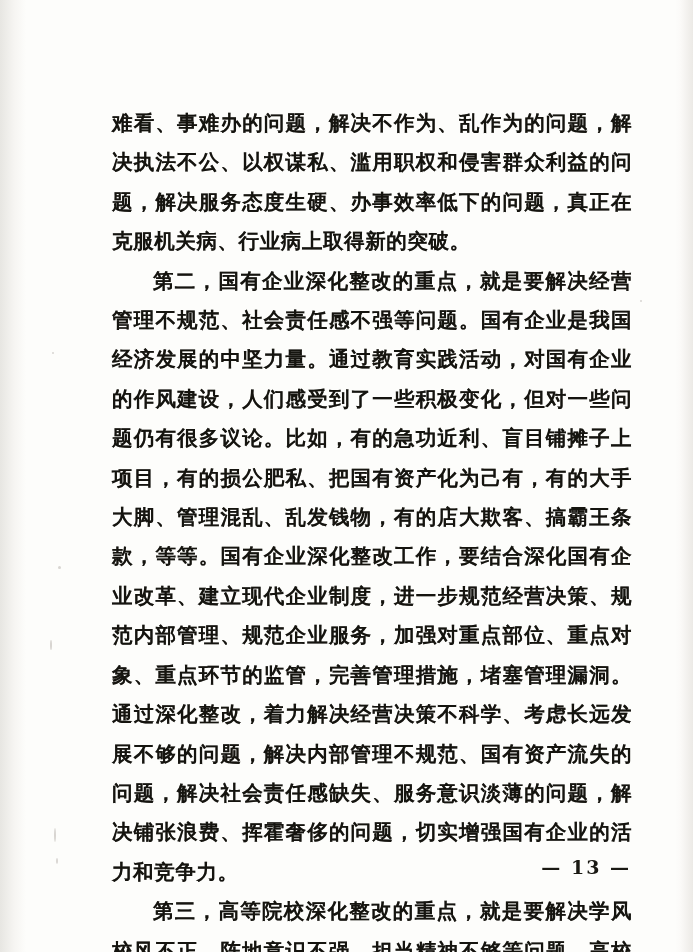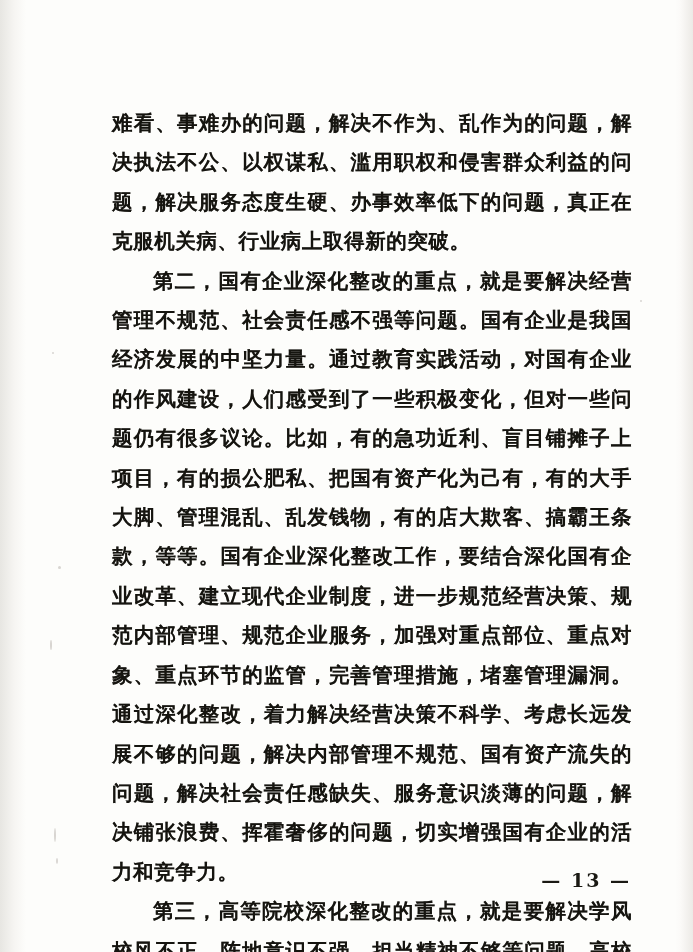--- a/index.html
+++ b/index.html
@@ -59,21 +59,21 @@
     font-family: "DejaVu Serif", "Liberation Serif", serif;
     font-weight: 600;
     text-shadow: 0 0 0.6px rgba(20,18,14,0.55);
   }
   p.indent {
     text-indent: 41px;
   }
   .page-number {
     position: absolute;
     right: 62px;
-    bottom: 61px;
+    bottom: 74px;
     font-size: 19px;
     color: #1a1913;
     font-family: "DejaVu Serif", "Liberation Serif", serif;
     letter-spacing: 2px;
     font-weight: 600;
   }
 </style>
 </head>
 <body>
 

